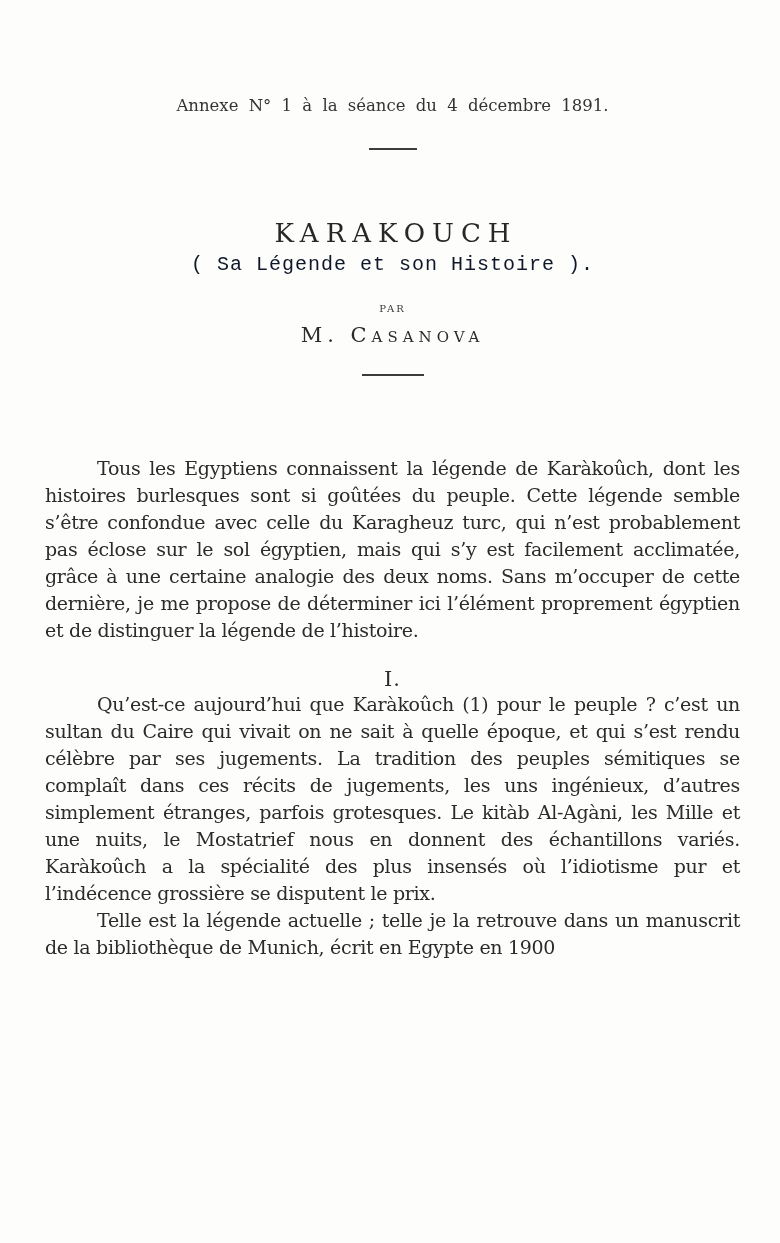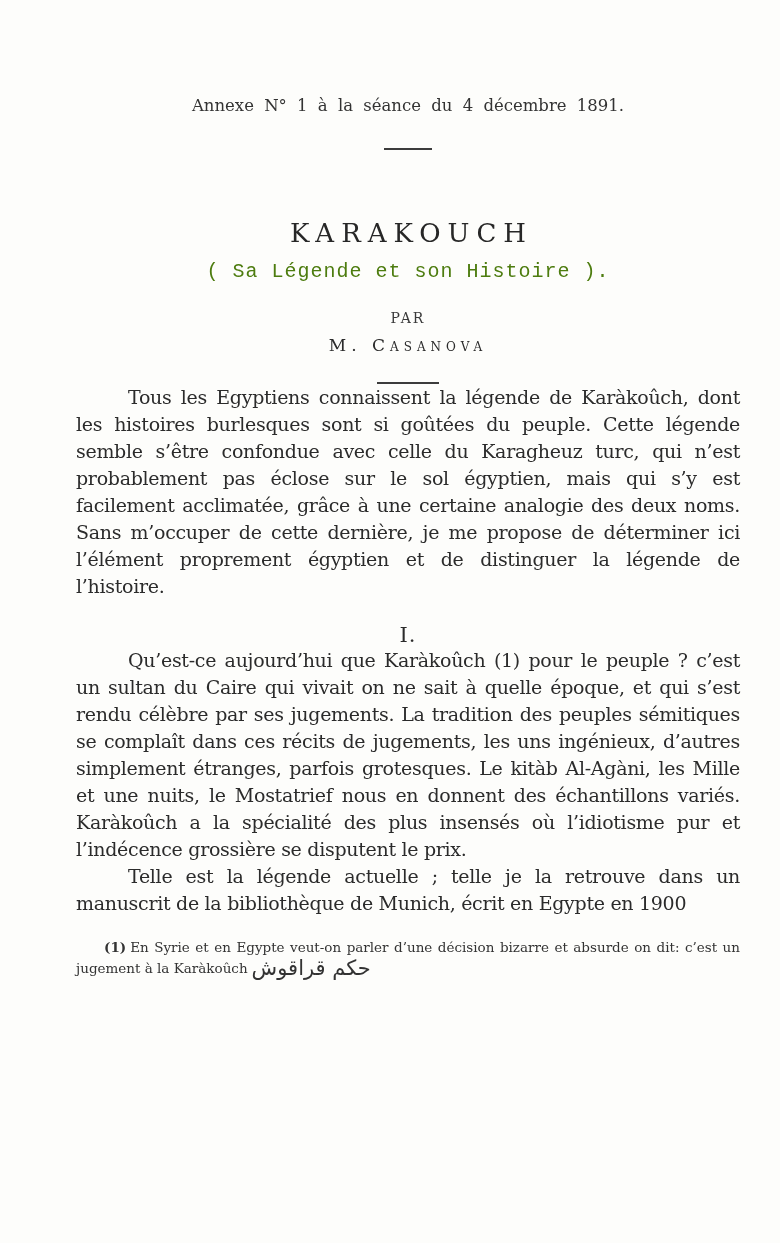--- a/index.html
+++ b/index.html
@@ -7,21 +7,21 @@
   body {
     width: 780px; height: 1243px;
     font-family: "DejaVu Serif", serif;
     color: #2b2b2b;
     overflow: hidden;
   }
   .page {
     position: relative;
     width: 780px; height: 1243px;
     background: #fdfdfb;
-    padding: 0 40px 0 76px;
+    padding: 0 40px 0 45px;
     overflow: hidden;
   }
   .annex {
     margin-top: 96px;
     text-align: center;
     font-size: 16.5px;
     word-spacing: 5px;
     color: #333333;
   }
   .rule {
@@ -33,53 +33,53 @@
   .title {
     margin-top: 68px;
     text-align: center;
     font-size: 26px;
     font-weight: 400;
     letter-spacing: 7px;
     text-indent: 7px;
     color: #272727;
   }
   .subtitle {
-    margin-top: 9px;
+    margin-top: 2px;
     text-align: center;
     font-family: "Liberation Mono", monospace;
     font-size: 20px;
     line-height: 30px;
     letter-spacing: 1px;
-    color: #4d7c0f;
+    color: #0f172a;
   }
   .par-label {
     margin-top: 23px;
     text-align: center;
-    font-size: 14px;
+    font-size: 10px;
     letter-spacing: 2px;
     color: #3a3a3a;
   }
   .author {
     margin-top: 9px;
     text-align: center;
     font-variant: small-caps;
-    font-size: 17px;
+    font-size: 21px;
     letter-spacing: 5px;
     color: #2b2b2b;
   }
   .rule-author { width: 62px; margin-top: 27px; }
   .body-para {
     font-size: 19px;
     line-height: 27px;
     letter-spacing: -0.3px;
     text-align: justify;
     text-indent: 52px;
     color: #2b2b2b;
   }
-  .p1 { }
+  .p1 { margin-top: 79px; }
   .section-heading {
     margin-top: 23px;
     text-align: center;
     font-size: 21px;
     letter-spacing: 1px;
     color: #2b2b2b;
   }
   .p2 { }
   .p3 { margin-top: 0; }
   .footnote {
@@ -119,17 +119,14 @@
   <div class="rule rule-author"></div>
 
   <p class="body-para p1">Tous les Egyptiens connaissent la légende de Karàkoûch, dont les histoires burlesques sont si goûtées du peuple. Cette légende semble s’être confondue avec celle du Karagheuz turc, qui n’est probablement pas éclose sur le sol égyptien, mais qui s’y est facilement acclimatée, grâce à une certaine analogie des deux noms. Sans m’occuper de cette dernière, je me propose de déterminer ici l’élément proprement égyptien et de distinguer la légende de l’histoire.</p>
 
   <div class="section-heading">I.</div>
 
   <p class="body-para p2">Qu’est-ce aujourd’hui que Karàkoûch (1) pour le peuple ? c’est un sultan du Caire qui vivait on ne sait à quelle époque, et qui s’est rendu célèbre par ses jugements. La tradition des peuples sémitiques se complaît dans ces récits de jugements, les uns ingénieux, d’autres simplement étranges, parfois grotesques. Le kitàb Al-Agàni, les Mille et une nuits, le Mostatrief nous en donnent des échantillons variés. Karàkoûch a la spécialité des plus insensés où l’idiotisme pur et l’indécence grossière se disputent le prix.</p>
 
   <p class="body-para p3">Telle est la légende actuelle ; telle je la retrouve dans un manuscrit de la bibliothèque de Munich, écrit en Egypte en 1900</p>
 
-  <p class="footnote">
-    <span class="footnote-marker">(1)</span><span>En Syrie et en Egypte veut-on parler d’une décision bizarre et absurde on dit: c’est un jugement à la Karàkoûch</span><span class="arabic">حكم قراقوش</span>
-  </p>
 
 </div>
 
 </body></html>

